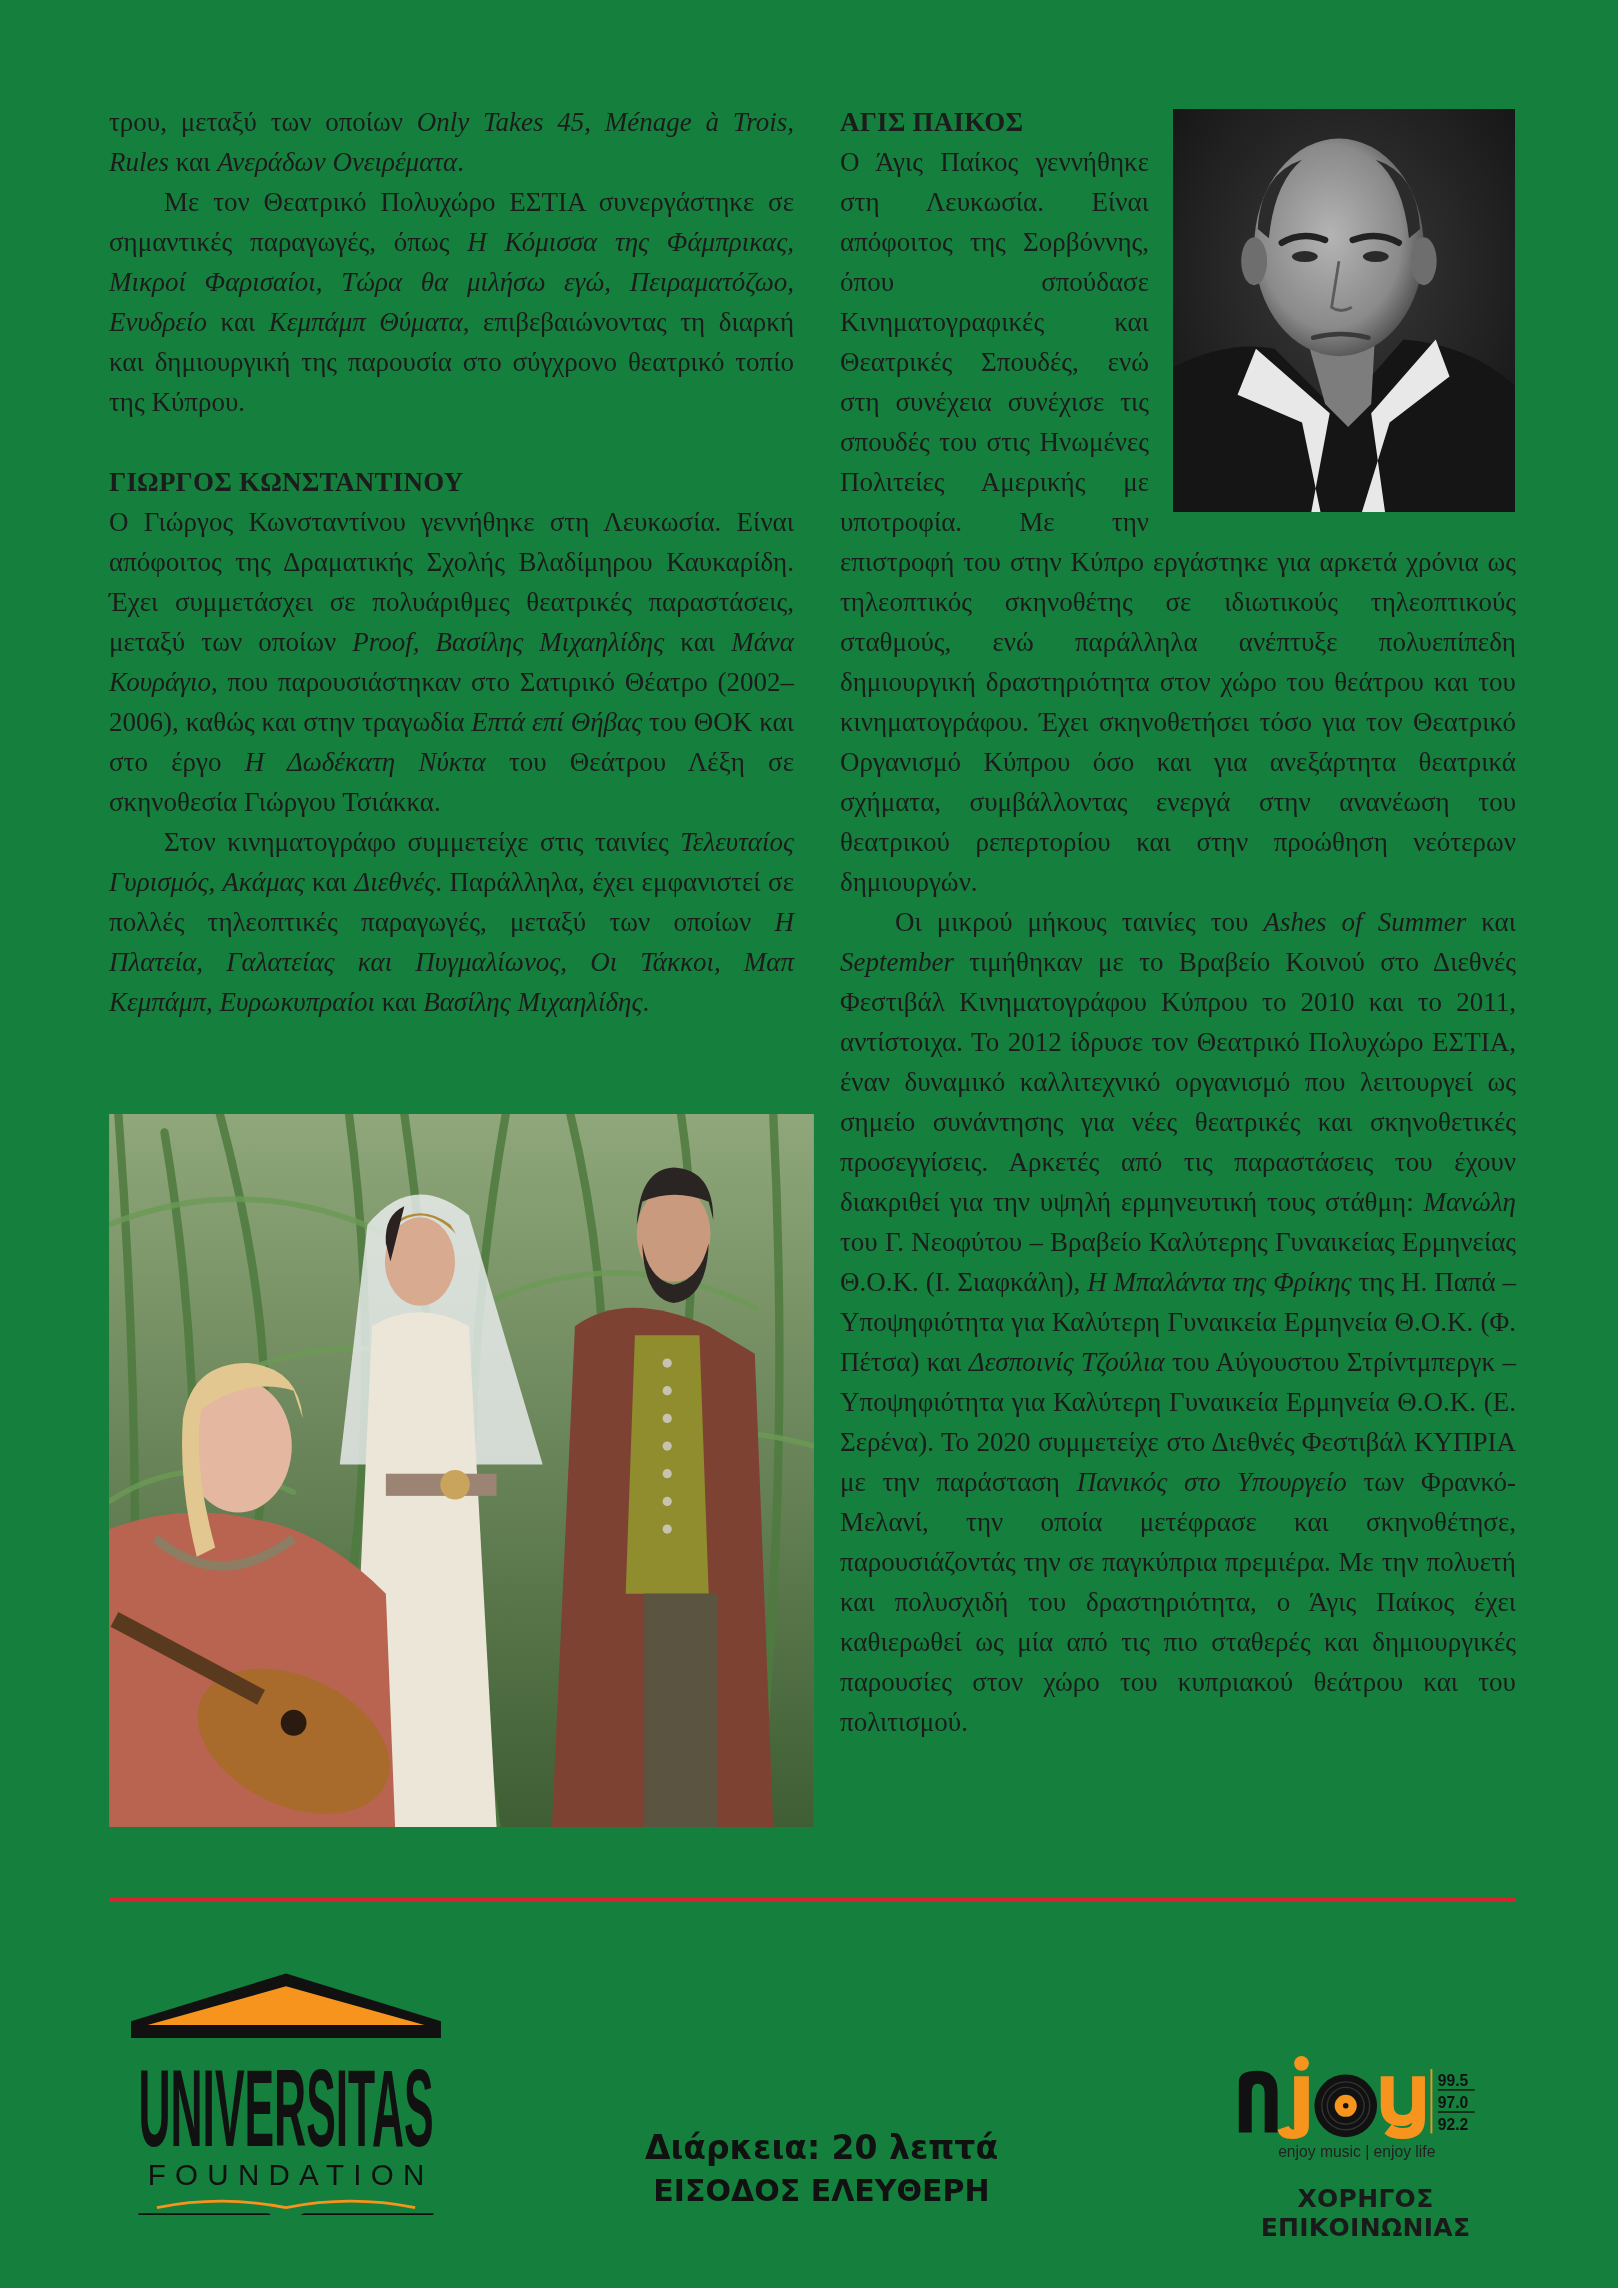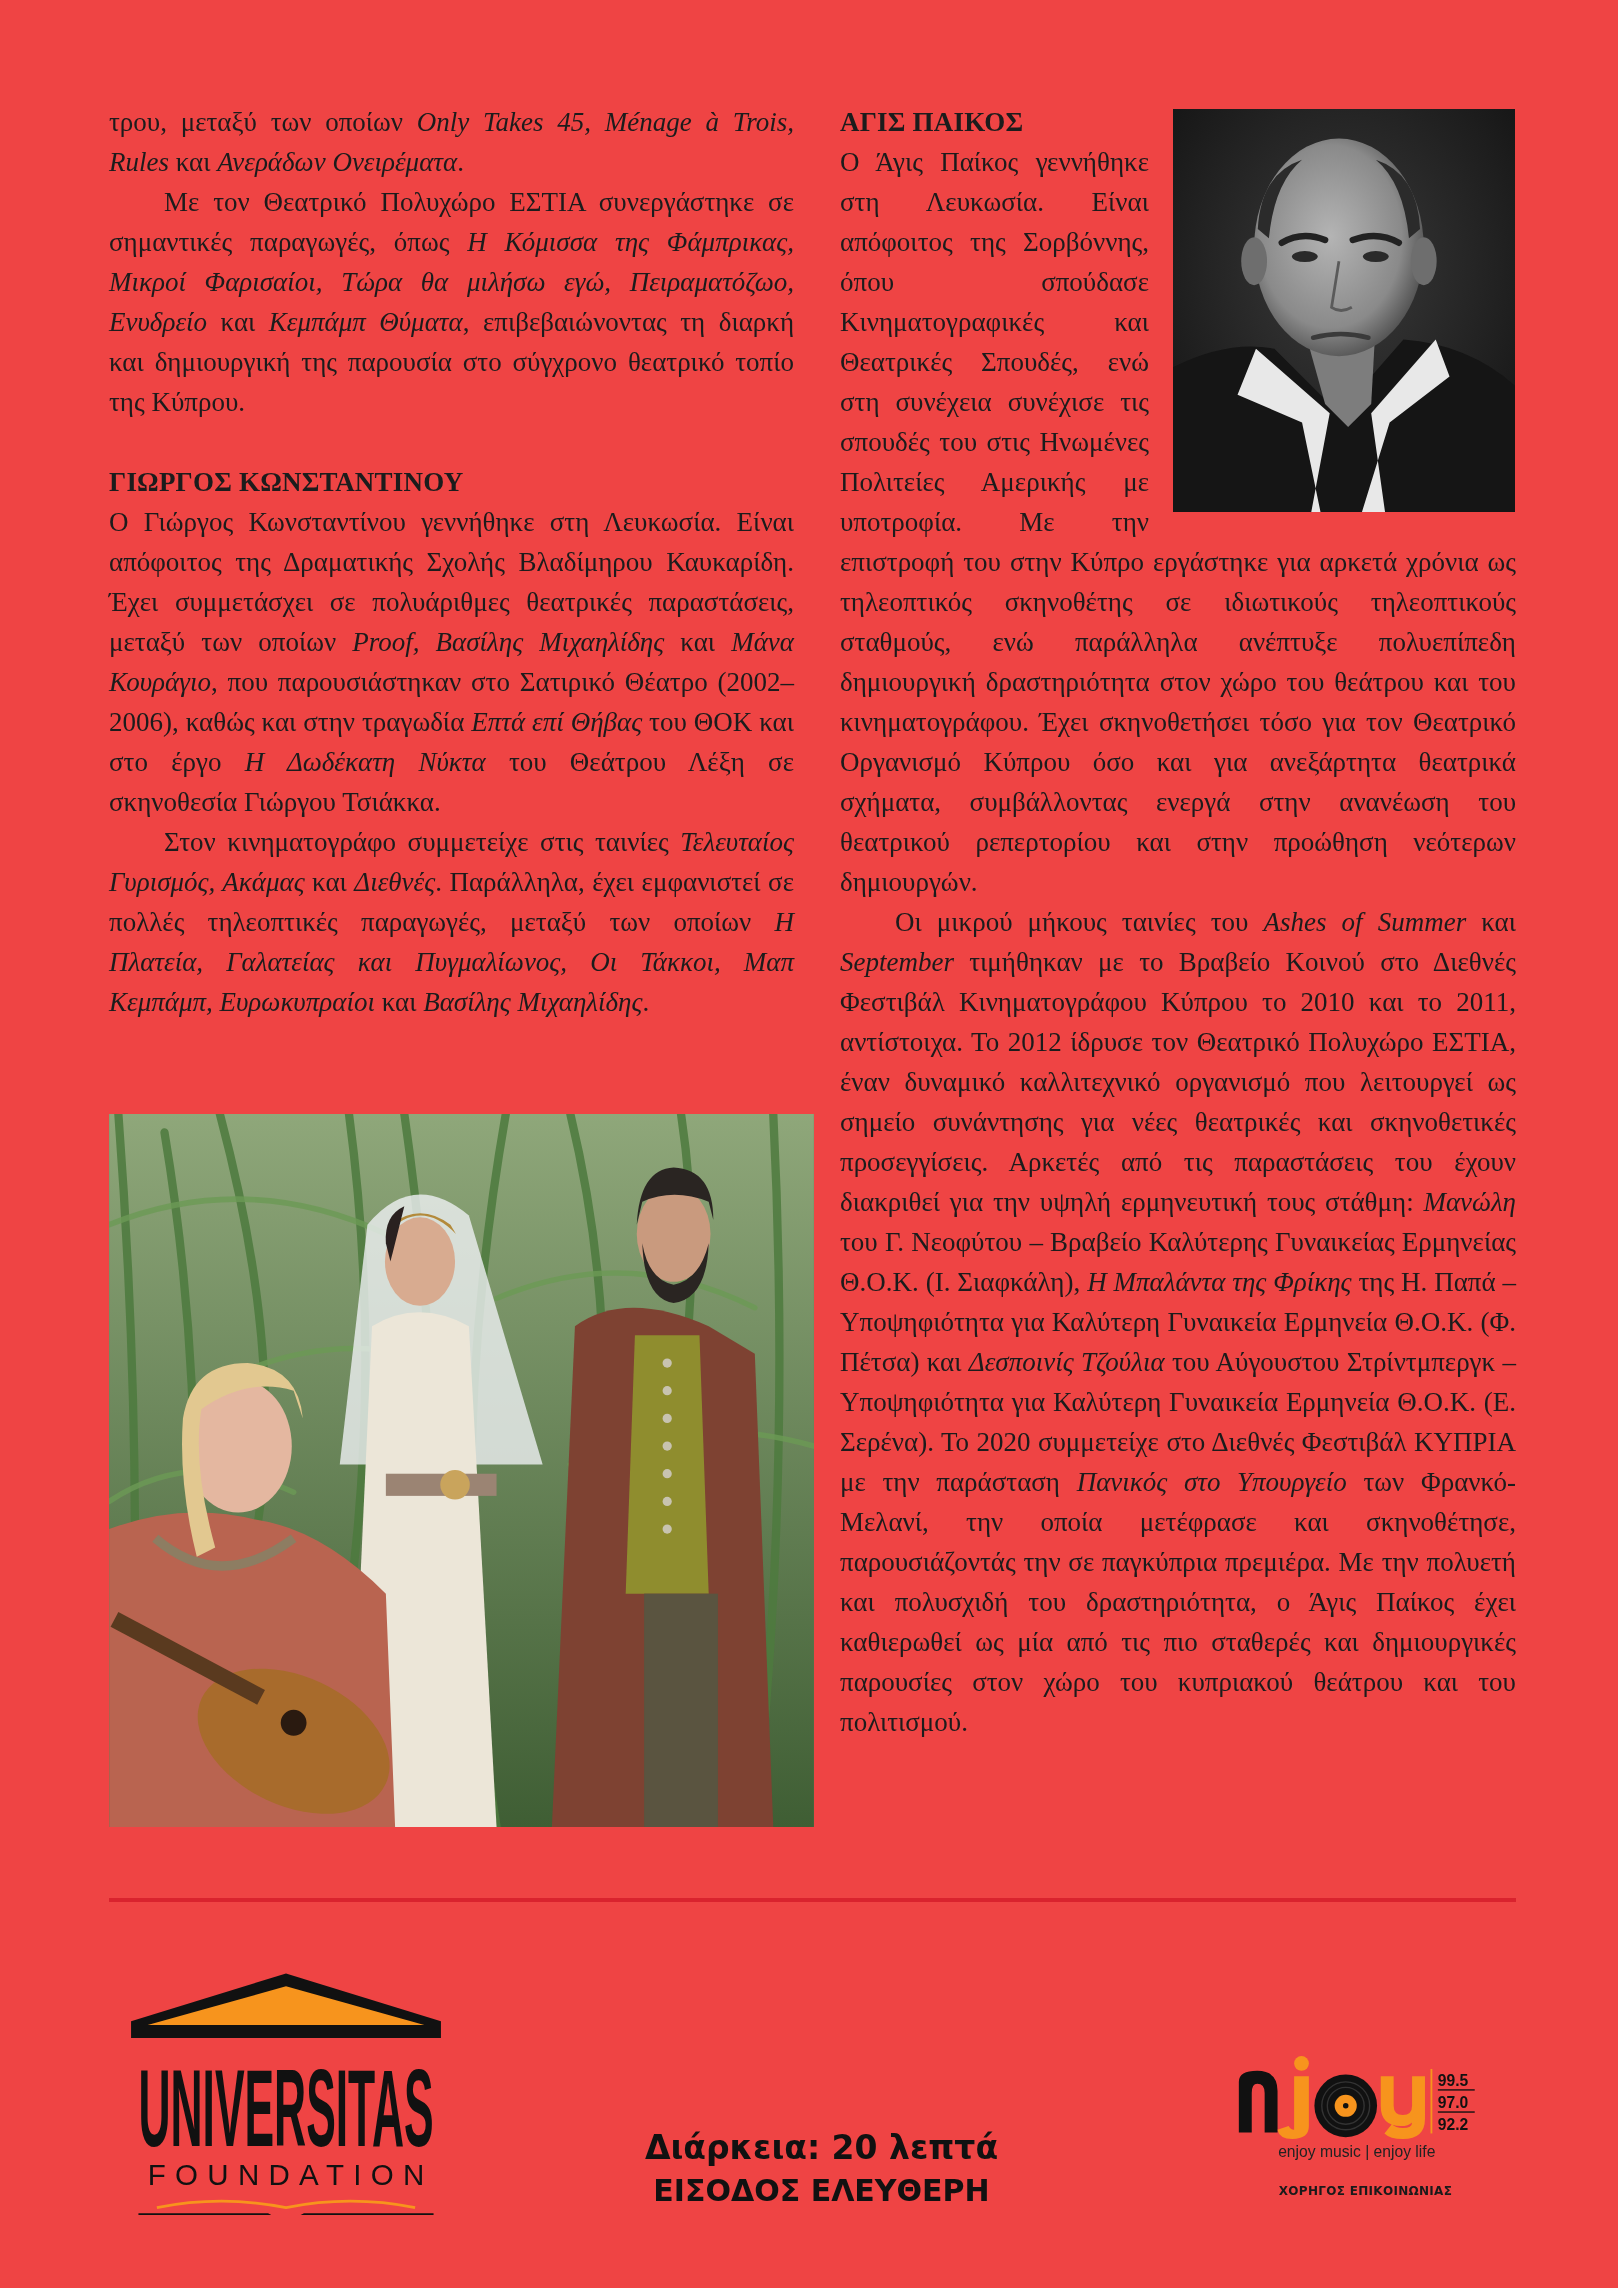--- a/index.html
+++ b/index.html
@@ -1,17 +1,17 @@
 <!DOCTYPE html>
 <html style="font-size:14.8px"><head>
   <meta charset="utf-8">
   <style>
     html, body { margin: 0; padding: 0; background: #ffffff; }
     body { width: 1619px; height: 2289px; position: relative; overflow: hidden; color: #1a1a1a; }
-    .page { position: absolute; left: 0; top: 0; width: 1619px; height: 2289px; background: #ef4444; }
+    .page { position: absolute; left: 0; top: 0; width: 1619px; height: 2289px; background: #15803d; }
 
     .col { position: absolute; font-family: "Liberation Serif", "DejaVu Serif", serif; font-size: 27px; line-height: 40px; text-align: justify; color: #1c1c1c; }
     .col p { margin: 0; }
     .col p.indent { text-indent: 55px; }
     .col em { font-style: italic; }
     .col h2 { margin: 0; font-size: 27px; line-height: 40px; font-weight: bold; letter-spacing: 0.2px; }
 
     #col-left { left: 109px; top: 102px; width: 685px; }
     #col-right { left: 840px; top: 102px; width: 676px; }
     .gap { height: 40px; }
@@ -23,21 +23,21 @@
     #stage-photo { position: absolute; left: 109px; top: 1114px; width: 705px; height: 713px; overflow: hidden; background: #5f7a4f; }
 
     #divider { position: absolute; left: 109px; top: 1898px; width: 1407px; height: 3.7px; background: #d9232e; }
 
     #univ-logo { position: absolute; left: 129px; top: 1966px; width: 314px; height: 249px; }
     #event-info { position: absolute; left: 591px; top: 2119px; width: 461px; text-align: center; font-family: "DejaVu Sans", "Liberation Sans", sans-serif; font-weight: bold; color: #111; margin-top: 8px; }
     #event-info .duration { font-size: 33px; line-height: 42px; }
     #event-info .entry { font-size: 30px; line-height: 44px; }
 
     #njoy { position: absolute; left: 1237px; top: 2054px; width: 258px; height: 111px; }
-    #sponsor-label { position: absolute; left: 1227px; top: 2184px; width: 277px; text-align: center; font-family: "DejaVu Sans", "Liberation Sans", sans-serif; font-size: 12px; font-weight: bold; color: #1a1a1a; letter-spacing: 0.3px; }
+    #sponsor-label { position: absolute; left: 1227px; top: 2184px; width: 277px; text-align: center; font-family: "DejaVu Sans", "Liberation Sans", sans-serif; font-size: 25px; font-weight: bold; color: #1a1a1a; letter-spacing: 0.3px; }
   </style>
 </head>
 <body>
 
 <div class="page">
 
   <div id="col-left" class="col">
     <p><span>τρου, μεταξύ των οποίων </span><em>Only Takes 45, Ménage à Trois, Rules</em><span> και </span><em>Ανεράδων Ονειρέματα</em><span>.</span></p>
     <p class="indent"><span>Με τον Θεατρικό Πολυχώρο ΕΣΤΙΑ συνεργάστηκε σε σημαντικές παραγωγές, όπως </span><em>Η Κόμισσα της Φάμπρικας, Μικροί Φαρισαίοι, Τώρα θα μιλήσω εγώ, Πειραματόζωο, Ενυδρείο</em><span> και </span><em>Κεμπάμπ Θύματα</em><span>, επιβεβαιώνοντας τη διαρκή και δημιουργική της παρουσία στο σύγχρονο θεατρικό τοπίο της Κύπρου.</span></p>
     <div class="gap"></div>

